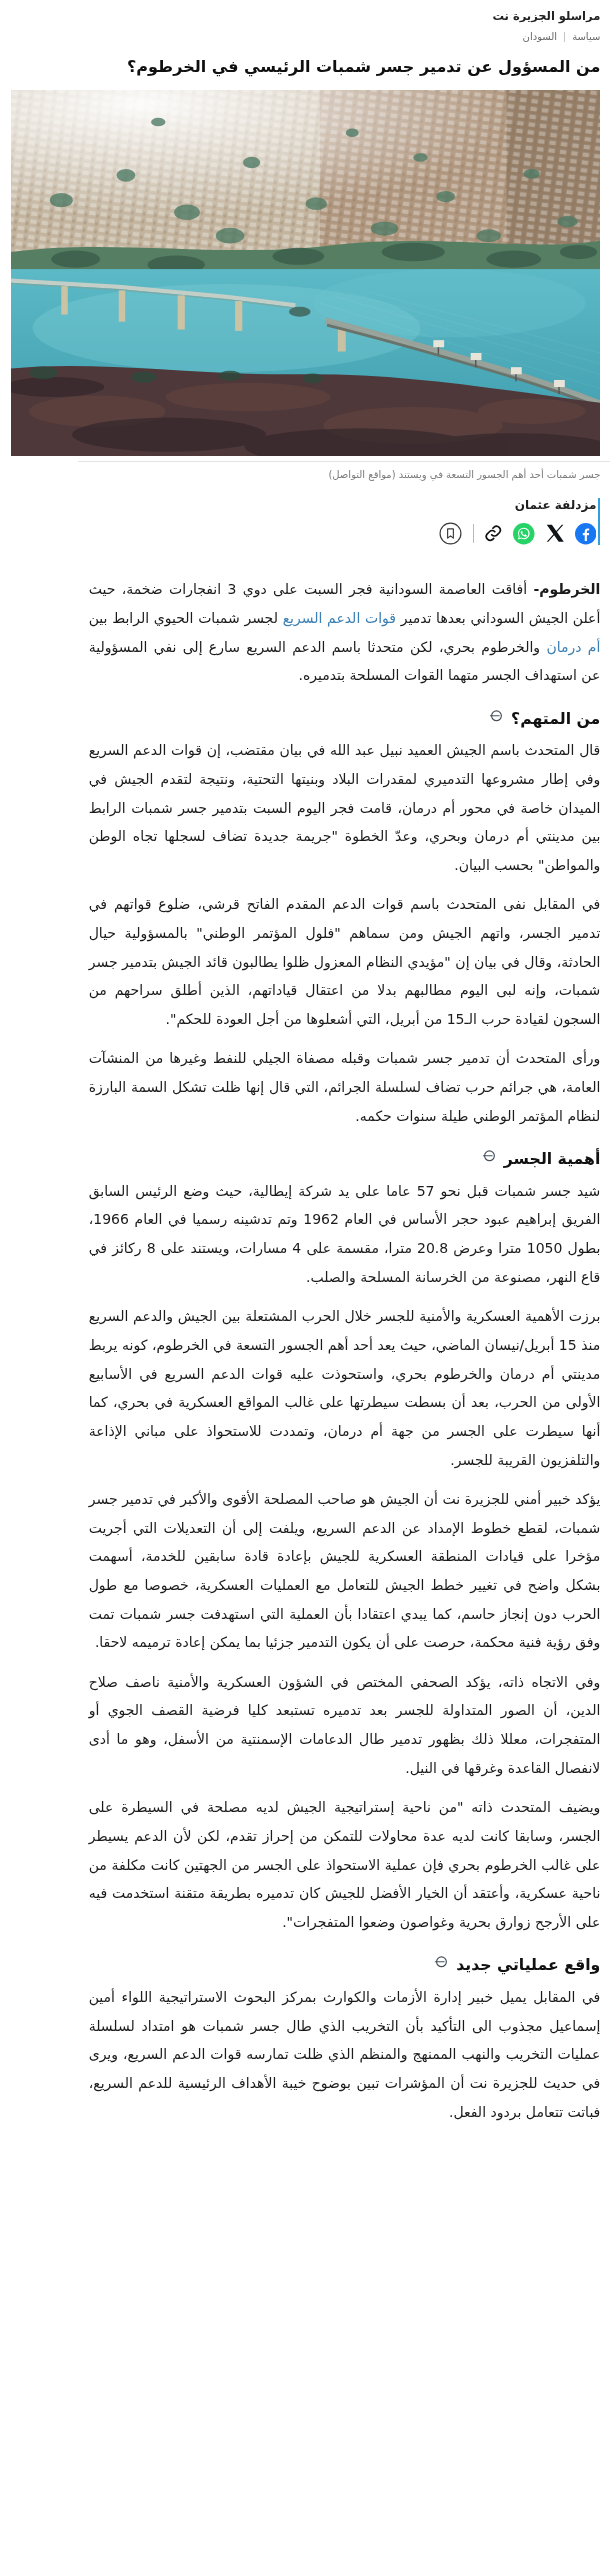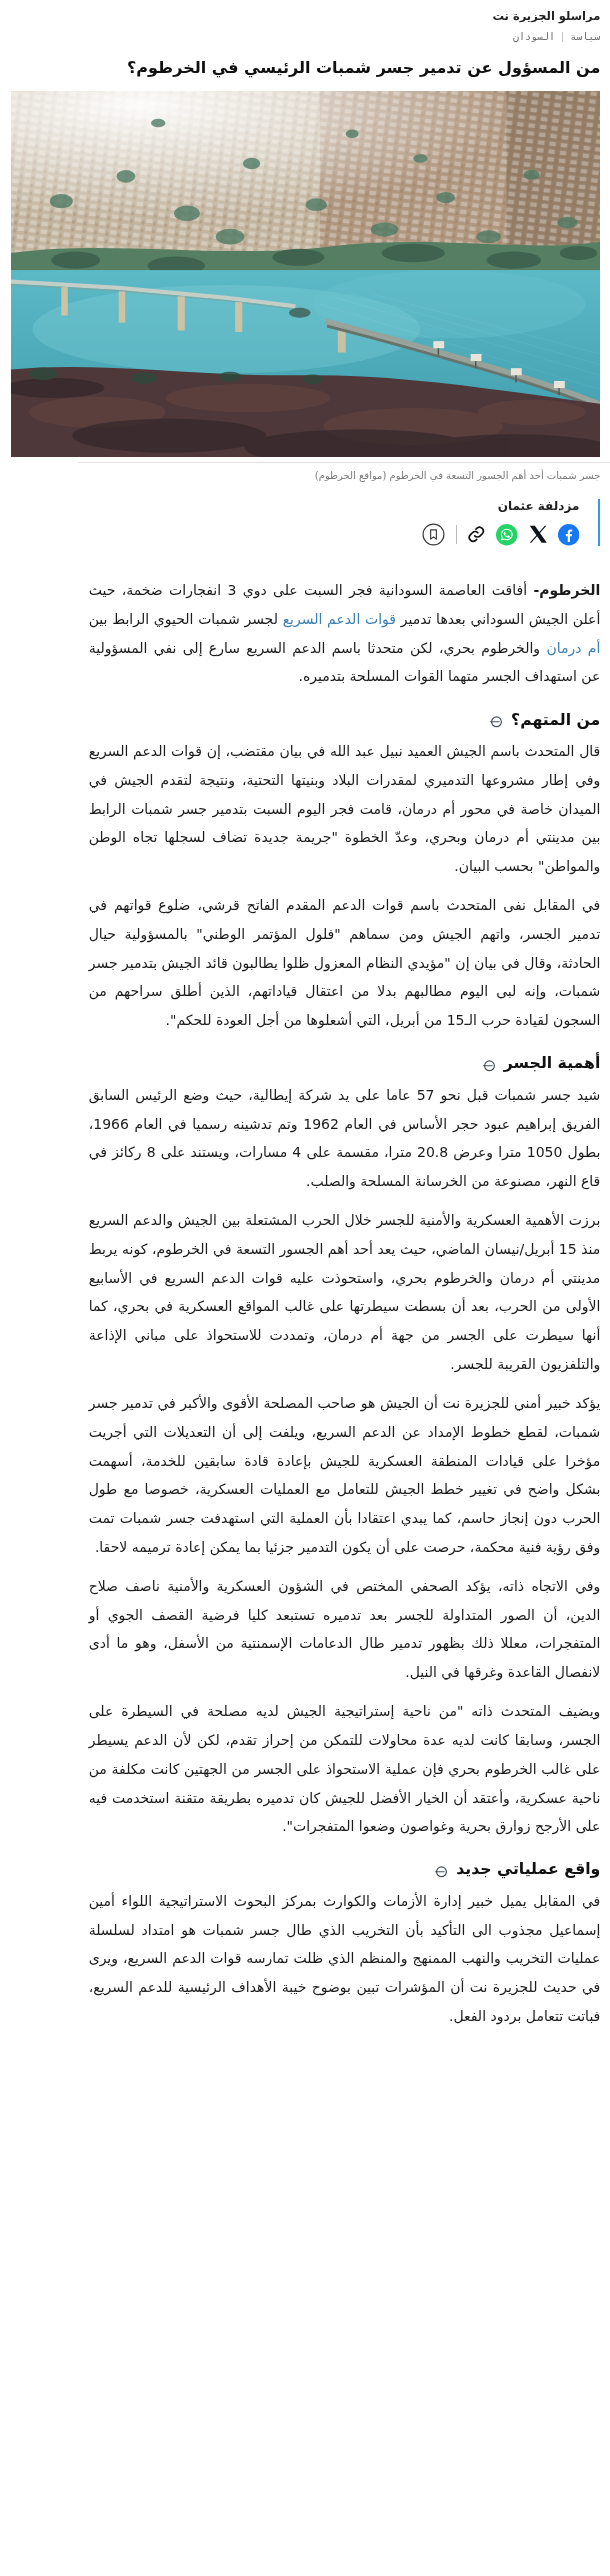--- a/index.html
+++ b/index.html
@@ -9,61 +9,61 @@
     font-family: "DejaVu Sans", "Liberation Sans", sans-serif;
     color: #1c1c1c;
     direction: rtl;
   }
   .wrap { width: 533px; padding: 5.7px 10.7px 21.5px 10.7px; }
 
   
   .source { font-size: 11.5px; font-weight: bold; color: #222; margin-top: 2.9px; }
   .cats { margin-top: 8.6px; font-size: 10px; color: #6a6a6a; display: flex; align-items: center; gap: 7.2px; }
   .cats .sep { width: 0.7px; height: 10px; background: #c4c4c4; display: inline-block; }
-  .cats a { color: #6a6a6a; text-decoration: none; cursor: pointer; font-family: Liberation Mono, monospace; }
+  .cats a { color: #6a6a6a; text-decoration: none; cursor: pointer; }
 
   
   h1.headline {
     margin-top: 11.5px;
     font-size: 16px;
     line-height: 1.62;
     font-weight: 700;
     color: #101010;
   }
 
   
   .hero { margin-top: 10px; width: 589px; height: 366px; display: block; }
   .hero svg { width: 100%; height: 100%; display: block; }
   .cap-divider { border: none; border-top: 0.7px solid #e3e3e3; margin: 5.7px -10.7px 0 -10.7px; }
   .caption { margin-top: 6.4px; font-size: 10px; color: #7b7b7b; }
 
   
   .byline {
     margin-top: 18.6px;
     border-right: 2.9px solid #2e9fdf;
-    padding-right: 19px;
+    padding-right: 2px;
   }
   .author { font-size: 12px; font-weight: bold; color: #1f1f1f; cursor: pointer; }
   .date { margin-top: 6.4px; font-size: 10.7px; color: #6e6e6e; }
   .share { margin-top: 10px; display: flex; align-items: center; gap: 10.7px; }
   .share button { background: none; border: none; padding: 0; cursor: pointer; line-height: 0; }
   .share .vsep { width: 0.7px; height: 18.6px; background: #b9b9b9; }
 
   
   .article { margin-top: 30px; }
   .article p {
     font-size: 14px;
     line-height: 2.05;
     color: #1b1b1b;
     text-align: justify;
     margin-bottom: 10.7px;
   }
   .article a.inlink { color: #3b7fb3; text-decoration: none; cursor: pointer; }
   .sec-head {
-    display: flex; align-items: flex-end; gap: 8.6px;
+    display: flex; align-items: flex-start; gap: 8.6px;
     margin: 18.6px 0 8.6px 0;
     font-size: 15.7px; font-weight: 700; color: #111;
   }
   .sec-head .anchor { line-height: 0; background: none; border: none; cursor: pointer; padding: 0; }
   .u { text-decoration: underline; text-underline-offset: 2.9px; text-decoration-thickness: 1.1px; }
   .b { font-weight: bold; }
 </style>
 </head>
 <body>
 
@@ -182,21 +182,21 @@
       <g fill="#2e4a3c" opacity="0.8">
         <ellipse cx="45" cy="398" rx="20" ry="9"></ellipse>
           <ellipse cx="185" cy="404" rx="18" ry="8"></ellipse>
         <ellipse cx="305" cy="402" rx="16" ry="7"></ellipse>
           <ellipse cx="420" cy="406" rx="14" ry="7"></ellipse>
       </g>
     </svg>
   </div>
 
   <hr class="cap-divider">
-  <div class="caption">جسر شمبات أحد أهم الجسور التسعة في الخرطوم (مواقع الخرطوم)</div>
+  <div class="caption">جسر شمبات أحد أهم الجسور التسعة في ويستند (مواقع التواصل)</div>
 
   <div class="byline">
     <div class="author">مزدلفة عثمان</div>
     <div class="share">
       <button>
         <svg width="21.5" height="21.5" viewBox="0 0 30 30">
           <circle cx="15" cy="15" r="15" fill="#1877f2"></circle>
           <path d="M16.6 25v-8h2.7l.4-3.1h-3.1v-2c0-.9.3-1.5 1.6-1.5h1.6V7.6c-.3 0-1.2-.1-2.3-.1-2.3 0-3.9 1.4-3.9 4v2.4h-2.7V17h2.7v8z" fill="#ffffff"></path>
         </svg>
       </button>
@@ -238,20 +238,21 @@
       <span>من المتهم؟</span>
       <button class="anchor">
         <svg width="13.6" height="13.6" viewBox="0 0 20 20" fill="none" stroke="#45505b" stroke-width="1.7" stroke-linecap="round">
           <circle cx="11" cy="10" r="7.2"></circle>
             <line x1="2" y1="10" x2="15" y2="10"></line>
         </svg>
       </button>
     </h2>
     <p>قال المتحدث باسم الجيش العميد نبيل عبد الله في بيان مقتضب، إن قوات الدعم السريع وفي إطار مشروعها التدميري لمقدرات البلاد وبنيتها التحتية، ونتيجة لتقدم الجيش في الميدان خاصة في محور أم درمان، قامت فجر اليوم السبت بتدمير جسر شمبات الرابط بين مدينتي أم درمان وبحري، وعدّ الخطوة "جريمة جديدة تضاف لسجلها تجاه الوطن والمواطن" بحسب البيان.</p>
     <p>في المقابل نفى المتحدث باسم قوات الدعم المقدم الفاتح قرشي، ضلوع قواتهم في تدمير الجسر، واتهم الجيش ومن سماهم "فلول المؤتمر الوطني" بالمسؤولية حيال الحادثة، وقال في بيان إن "مؤيدي النظام المعزول ظلوا يطالبون قائد الجيش بتدمير جسر شمبات، وإنه لبى اليوم مطالبهم بدلا من اعتقال قياداتهم، الذين أطلق سراحهم من السجون لقيادة حرب الـ15 من أبريل، التي أشعلوها من أجل العودة للحكم".</p>
+    <p>ورأى المتحدث أن تدمير جسر شمبات وقبله مصفاة الجيلي للنفط وغيرها من المنشآت العامة، هي جرائم حرب تضاف لسلسلة الجرائم، التي قال إنها ظلت تشكل السمة البارزة لنظام المؤتمر الوطني طيلة سنوات حكمه.</p>
 
     <h2 class="sec-head">
       <span>أهمية الجسر</span>
       <button class="anchor">
         <svg width="13.6" height="13.6" viewBox="0 0 20 20" fill="none" stroke="#45505b" stroke-width="1.7" stroke-linecap="round">
           <circle cx="11" cy="10" r="7.2"></circle>
             <line x1="2" y1="10" x2="15" y2="10"></line>
         </svg>
       </button>
     </h2>

